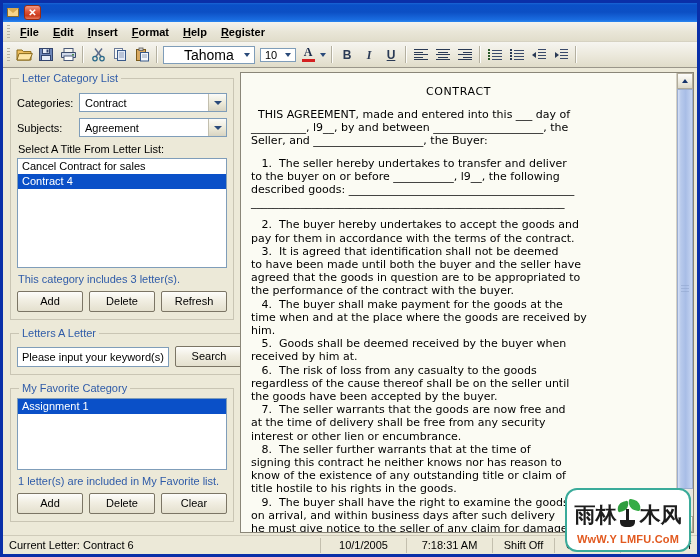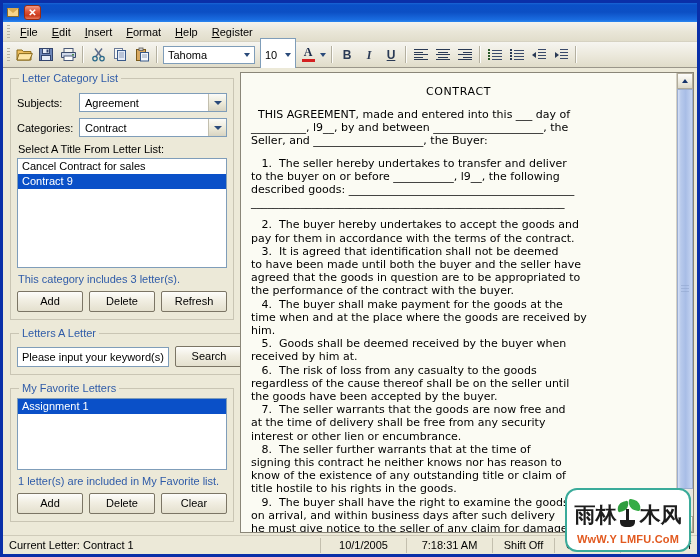--- a/index.html
+++ b/index.html
@@ -83,20 +83,21 @@
 
   
   #menu-bar {
     height: 19px;
     flex: 0 0 19px;
     background: linear-gradient(180deg,#f4f3ee 0%,#e9e6d8 50%,#e1ddcb 100%);
     border-bottom: 1px solid #d6d2c2;
     display: flex;
     align-items: center;
     padding-left: 3px;
+    font-weight: bold;
   }
   .grip {
     width: 3px;
     height: 13px;
     margin: 0 3px 0 1px;
     background-image: repeating-linear-gradient(180deg,#b6b2a3 0px,#b6b2a3 1px,transparent 1px,transparent 3px);
     flex: 0 0 3px;
   }
   .menu-item {
     font-size: 11px;
@@ -149,28 +150,28 @@
     width: 92px; height: 18px;
     background: #fff;
     border: 1px solid #7f9db9;
     box-sizing: border-box;
     display: flex; align-items: center;
     margin-left: 2px;
     cursor: pointer;
   }
   #font-name-combo .val {
     flex: 1 1 auto;
-    font-size: 11px;
-    padding-left: 4px;
+    font-size: 14px;
+    padding-left: 20px;
     color: #000;
     white-space: nowrap;
     overflow: hidden;
   }
   #font-size-combo {
-    width: 36px; height: 34px;
+    width: 36px; height: 14px;
     background: #fff;
     border: 1px solid #7f9db9;
     box-sizing: border-box;
     display: flex; align-items: center;
     margin-left: 5px;
     cursor: pointer;
   }
   #font-size-combo .val {
     flex: 1 1 auto;
     font-size: 11px;
@@ -797,61 +798,61 @@
   </div>
 
   <div id="main-body">
 
     <div id="left-panel">
 
       <fieldset class="grp">
         <legend>Letter Category List</legend>
 
         <div class="field-row">
+          <span class="field-label">Categories:</span>
+          <div class="dropdown">
+            <span class="dval">Contract</span>
+            <span class="dd-arrow"></span>
+          </div>
+        </div>
+
+        <div class="field-row">
           <span class="field-label">Subjects:</span>
           <div class="dropdown">
             <span class="dval">Agreement</span>
             <span class="dd-arrow"></span>
           </div>
         </div>
 
-        <div class="field-row">
-          <span class="field-label">Categories:</span>
-          <div class="dropdown">
-            <span class="dval">Contract</span>
-            <span class="dd-arrow"></span>
-          </div>
-        </div>
-
         <div class="sublabel">Select A Title From Letter List:</div>
 
         <div class="listbox" id="letter-list">
           <div class="list-item">Cancel Contract for sales</div>
-          <div class="list-item selected">Contract 9</div>
+          <div class="list-item selected">Contract 4</div>
         </div>
 
         <div class="hint">This category includes 3 letter(s).</div>
 
         <div class="btn-row">
           <button class="btn">Add</button>
           <button class="btn">Delete</button>
           <button class="btn">Refresh</button>
         </div>
       </fieldset>
 
       <fieldset class="grp">
         <legend>Letters A Letter</legend>
         <div class="search-row">
           <input id="search-input" type="text" value="Please input your keyword(s)" style="">
           <button class="btn" id="search-button">Search</button>
         </div>
       </fieldset>
 
       <fieldset class="grp">
-        <legend>My Favorite Letters</legend>
+        <legend>My Favorite Category</legend>
 
         <div class="listbox" id="favorite-list">
           <div class="list-item selected">Assignment 1</div>
         </div>
 
         <div class="hint">1 letter(s) are included in My Favorite list.</div>
 
         <div class="btn-row">
           <button class="btn">Add</button>
           <button class="btn">Delete</button>
@@ -914,21 +915,21 @@
           </div>
         </div>
         <div class="sb-arrow">
           <span class="tri-down"></span>
         </div>
       </div>
     </div>
   </div>
 
   <div id="status-bar">
-    <div class="sb-cell" id="sb-current">Current Letter: Contract 1</div>
+    <div class="sb-cell" id="sb-current">Current Letter: Contract 6</div>
     <div class="sb-cell" id="sb-date">10/1/2005</div>
     <div class="sb-cell" id="sb-time">7:18:31 AM</div>
     <div class="sb-cell" id="sb-shift">Shift Off</div>
     <div class="sb-cell" id="sb-caps">Caps Off</div>
     <div class="sb-cell" id="sb-num">NumLock Off</div>
   </div>
 
   <div id="watermark">
     <div id="wm-cn">
       <span class="cn">雨林</span>

